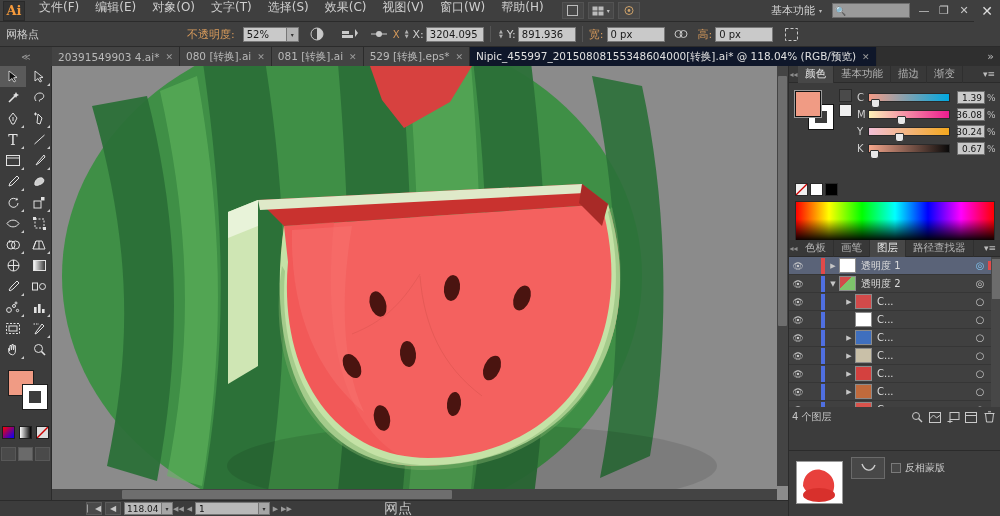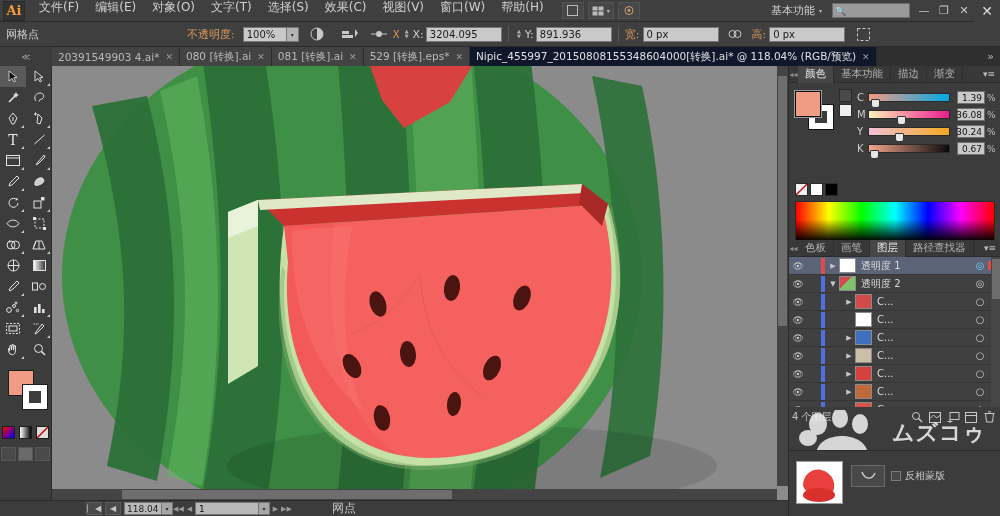--- a/index.html
+++ b/index.html
@@ -45,21 +45,21 @@
     position:absolute; left:0; top:22px; width:1000px; height:25px;
     background:#3f3f3f; display:flex; align-items:center;
     border-bottom:1px solid #2b2b2b; padding-left:6px;
   }
   .cb-label{ font-size:11px; color:#cfcfcf; margin-right:8px; white-space:nowrap;}
   .cb-sep{ width:1px; height:16px; background:#555; margin:0 6px; }
   .cb-field{
     height:15px; background:#c9c9c9; color:#1a1a1a; border:1px solid #777;
     font-size:10px; display:flex; align-items:center; padding:0 3px;
   }
-  .cb-field.w60{ width:76px;} .cb-field.w44{ width:44px;}
+  .cb-field.w60{ width:58px;} .cb-field.w44{ width:44px;}
   .cb-drop{ width:12px;height:15px;background:#b4b4b4;border:1px solid #777;border-left:none;
             display:flex;align-items:center;justify-content:center;font-size:6px;color:#333;}
   .cb-ico{ width:17px;height:17px;display:flex;align-items:center;justify-content:center;
            color:#c2c2c2;font-size:11px; margin:0 2px;}
   .stepper{ display:flex; flex-direction:column; width:8px; margin-right:2px; }
   .stepper i{ font-style:normal; font-size:5px; line-height:5px; color:#b0b0b0; text-align:center;}
   .xy-tag{ font-size:10px; color:#d79a5b; margin:0 3px; }
 
   
   .tabbar{
@@ -118,21 +118,21 @@
   .sb-ico{ width:16px;height:13px; border:1px solid #5b5b5b; background:#4a4a4a; margin-right:3px;
            display:flex;align-items:center;justify-content:center;font-size:8px;color:#c5c5c5;}
   .sb-zoom{ width:38px;height:13px;background:#b9b9b9;color:#1c1c1c;font-size:9px;
             display:flex;align-items:center;padding-left:2px;border:1px solid #767676;}
   .sb-zdrop{width:11px;height:13px;background:#a6a6a6;border:1px solid #767676;border-left:none;
             display:flex;align-items:center;justify-content:center;font-size:6px;color:#303030;}
   .sb-nav{ width:11px;height:13px;display:flex;align-items:center;justify-content:center;color:#9a9a9a;font-size:7px;}
   .sb-page{ width:64px;height:13px;background:#b9b9b9;border:1px solid #767676; }
   .sb-pdrop{ width:11px;height:13px;background:#a6a6a6;border:1px solid #767676;border-left:none;
             display:flex;align-items:center;justify-content:center;font-size:6px;color:#303030;}
-  .sb-text{ margin-left:40px; font-size:12px; color:#c4c4c4;}
+  .sb-text{ margin-left:92px; font-size:14px; color:#c4c4c4;}
 
   
   .rpanel{ position:absolute; left:788px; top:66px; width:212px; height:450px; background:#3c3c3c;
            border-left:1px solid #2b2b2b;}
   .ptabs{ display:flex; align-items:center; height:17px; background:#383838; border-bottom:1px solid #2b2b2b;}
   .ptab{ height:17px; padding:0 7px; display:flex; align-items:center; font-size:10.5px; color:#b3b3b3;
          border-right:1px solid #2f2f2f;}
   .ptab.active{ background:#474747; color:#e4e4e4;}
   .ptabs .pmenu{ margin-left:auto; padding:0 5px; font-size:9px; color:#bdbdbd;}
   .pgrip{ width:9px;height:17px;display:flex;align-items:center;justify-content:center;color:#8d8d8d;font-size:8px;}
@@ -243,21 +243,21 @@
     <div class="win-btn">—</div>
     <div class="win-btn">❐</div>
     <div class="win-btn">✕</div>
     <div class="close-x" style="background:#3f3f3f;">✕</div>
   </div>
 
   <div class="ctrlbar">
     <div class="cb-label">网格点</div>
     <div style="width:140px;"></div>
     <div class="cb-label" style="color:#d79a5b;">不透明度:</div>
-    <div class="cb-field w44">100%</div>
+    <div class="cb-field w44">52%</div>
     <div class="cb-drop">▾</div>
     <div class="cb-ico" style="margin-left:10px;">
       <svg width="14" height="14" viewBox="0 0 14 14">
           <circle cx="7" cy="7" r="6" fill="none" stroke="#c9c9c9"></circle>
           <path d="M7 1 A6 6 0 0 1 7 13 Z" fill="#c9c9c9"></path>
         </svg>
     </div>
     <div class="cb-ico" style="margin-left:14px;">
       <svg width="16" height="10" viewBox="0 0 16 10">
           <rect x="0" y="2" width="7" height="3" fill="#c9c9c9"></rect>
@@ -834,41 +834,31 @@
     </div>
 
     <div class="appearpanel">
       <div class="ptabs" style="border-top:1px solid #2b2b2b;">
         <div class="pgrip">◂◂</div>
         <div class="pmenu">▾≡</div>
       </div>
     </div>
   </div>
 
-  <div class="watermark">
-    <svg width="96" height="46" viewBox="0 0 96 46">
-      <ellipse cx="22" cy="14" rx="9" ry="11" fill="#f2f2f2"></ellipse>
-      <ellipse cx="44" cy="8" rx="8" ry="10" fill="#f2f2f2"></ellipse>
-      <ellipse cx="64" cy="14" rx="8" ry="10" fill="#f2f2f2"></ellipse>
-      <ellipse cx="12" cy="28" rx="9" ry="8" fill="#f2f2f2"></ellipse>
-      <path d="M20 46 C20 30 36 26 46 26 C58 26 72 32 72 46 Z" fill="#f2f2f2"></path>
-    </svg>
-    <span class="wm-text">ムズコゥ</span>
-  </div>
 
   <div class="bottompanel">
     <div class="bp-thumb">
       <svg width="45" height="41" viewBox="0 0 45 41" style="display:block;">
         <rect width="45" height="41" fill="#ffffff"></rect>
         <path d="M6 24 C6 12 16 6 24 8 C34 10 40 20 36 30 C32 39 12 38 6 24z" fill="#e8403c"></path>
         <ellipse cx="22" cy="33" rx="16" ry="7" fill="#d8302c"></ellipse>
       </svg>
     </div>
     <div class="bp-right">
-      <div class="bp-row" style="margin-top:10px;">
+      <div class="bp-row" style="margin-top:2px;">
         <span style="display:inline-block;width:34px;height:22px;border:1px solid #6a6a6a;background:#484848;margin-right:6px;position:relative;">
           <svg width="32" height="20" viewBox="0 0 32 20" style="display:block;">
               <path d="M10 6 C13 14 20 14 23 7" fill="none" stroke="#cfcfcf" stroke-width="1.4"></path>
             </svg>
         </span>
         <span class="bp-chk"></span>
         <span style="font-size:10px;color:#c6c6c6;">反相蒙版</span>
       </div>
     </div>
   </div>

